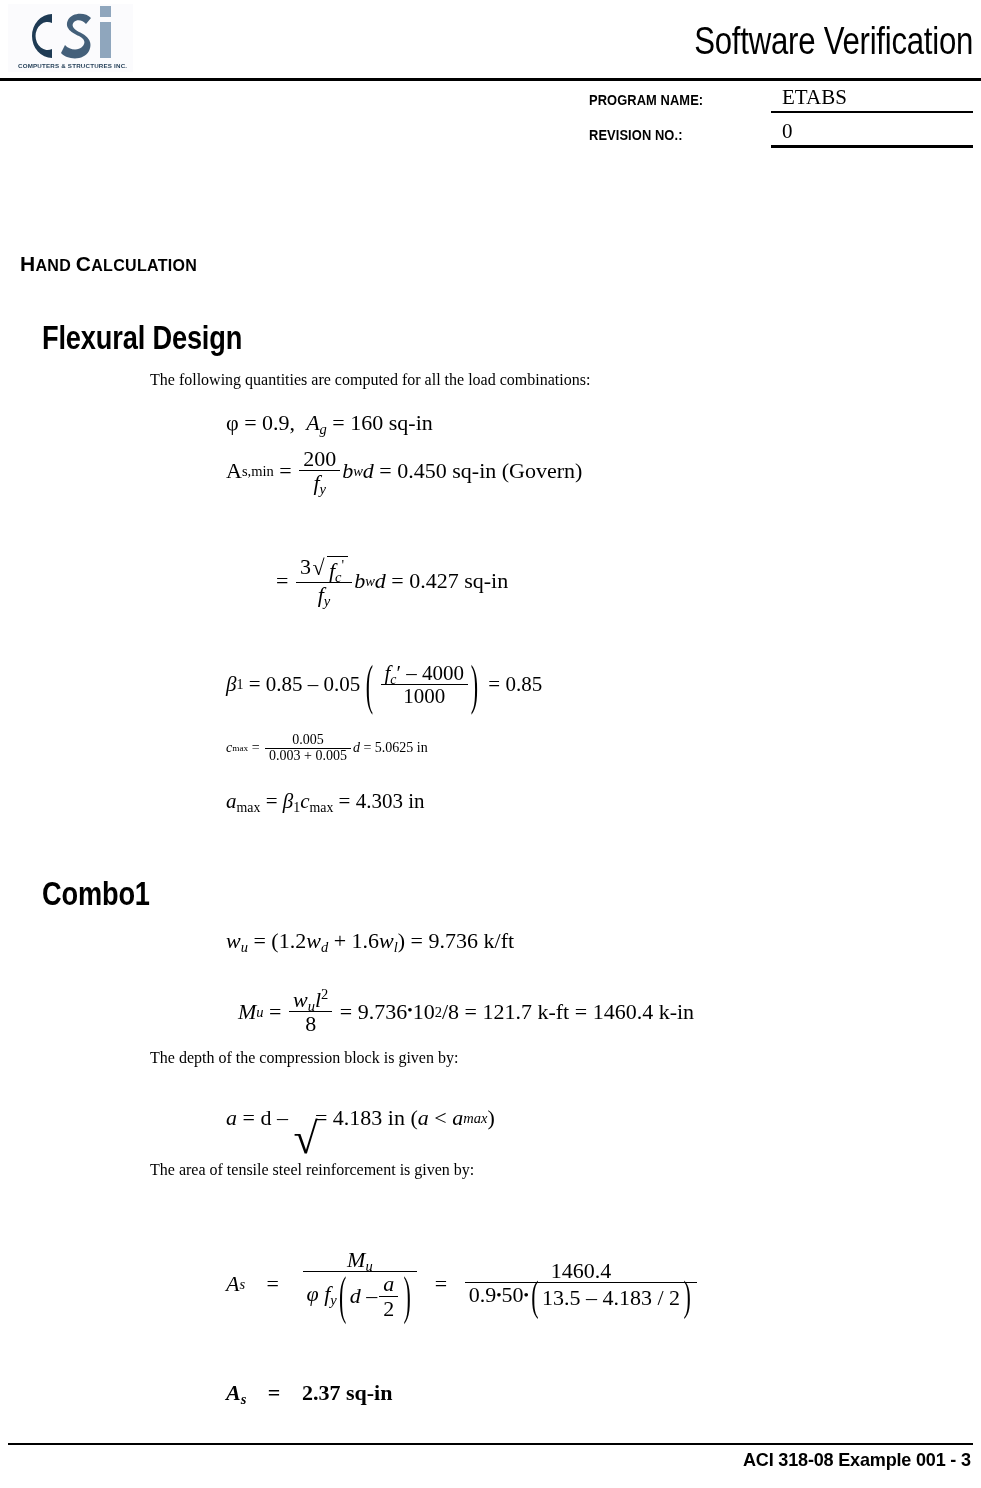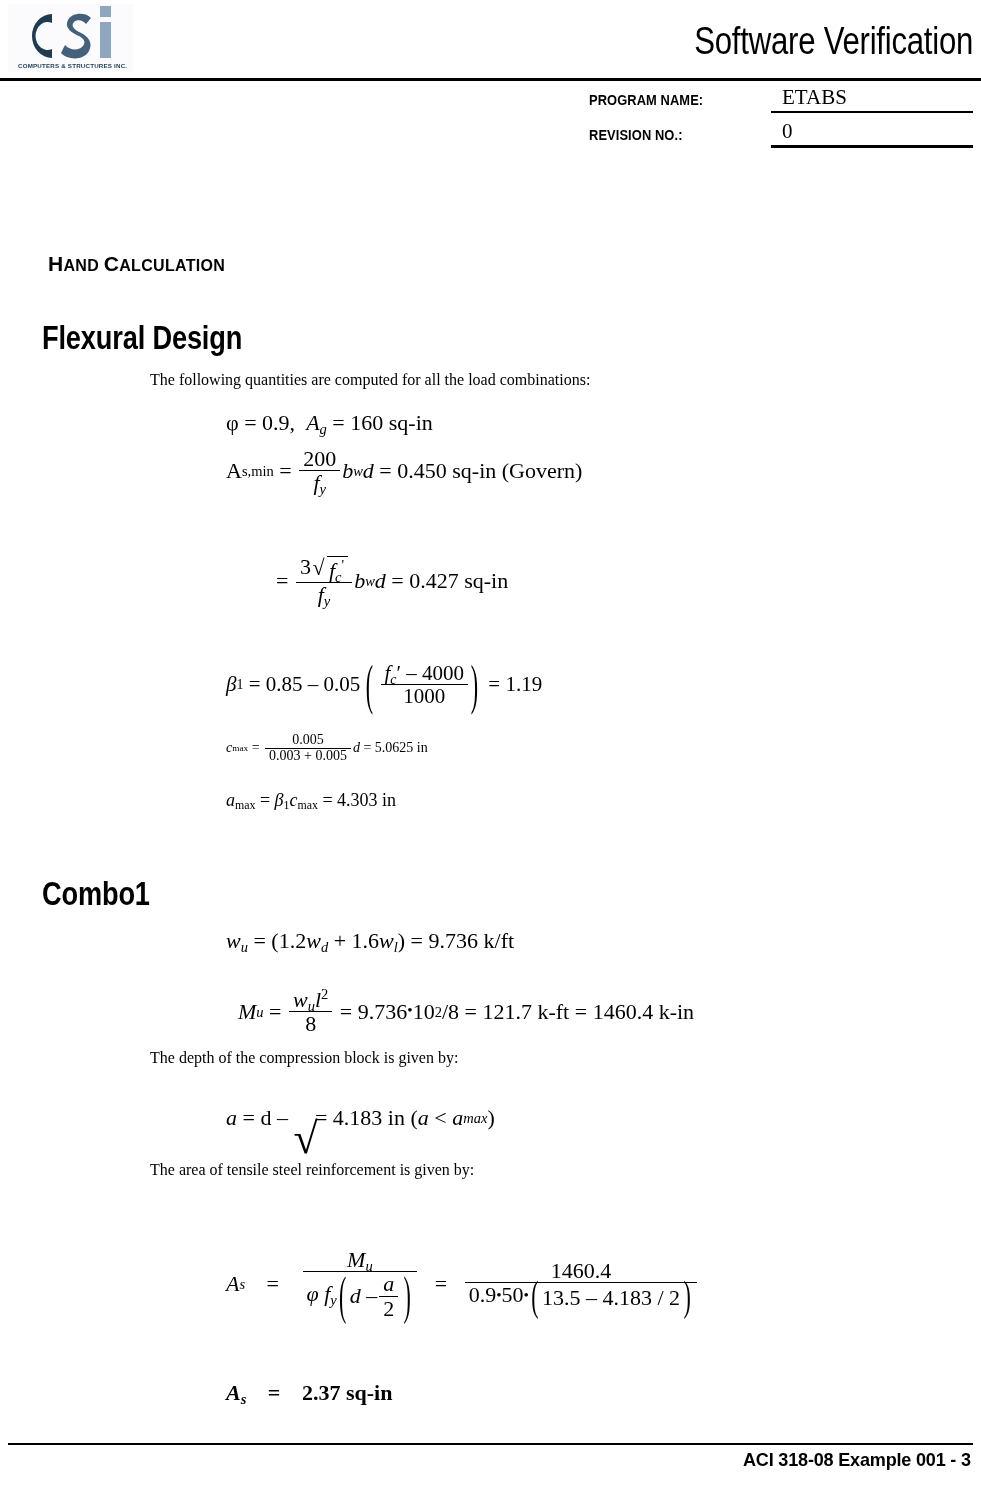--- a/index.html
+++ b/index.html
@@ -73,21 +73,20 @@
   .content { position: absolute; left: 0; top: 0; width: 981px; }
 
   .h-smallcaps {
     position: absolute;
     left: 20px;
     font-family: "Liberation Sans", "DejaVu Sans", sans-serif;
     font-weight: bold;
     font-size: 16px;
     letter-spacing: 0.3px;
     white-space: nowrap;
-    margin-left: 28px;
   }
   .h-smallcaps .cap { font-size: 21px; }
 
   .h-section {
     position: absolute;
     left: 42px;
     font-family: "Liberation Sans", "DejaVu Sans", sans-serif;
     font-weight: bold;
     font-size: 34px;
     letter-spacing: -0.2px;
@@ -278,34 +277,34 @@
     <i class="mid">β</i><sub class="mid">1</sub>
     <span class="mid">= 0.85 – 0.05</span>
     <span class="bigparen">
       <span class="pl"><span class="pglyph" style="transform:scale(1.05,2.6)">(</span></span>
       <span class="frac">
         <span class="num"><i>f</i><sub><i>c</i></sub><span>′</span> <span>– 4000</span></span>
         <span class="den">1000</span>
       </span>
       <span class="pr"><span class="pglyph" style="transform:scale(1.05,2.6)">)</span></span>
     </span>
-    <span class="mid">= 1.19</span>
+    <span class="mid">= 0.85</span>
   </div>
 
   <div class="eq" style="left:226px; top:733px; font-size:14px;">
     <i class="mid">c</i><sub class="mid">max</sub>
     <span class="mid">=</span>
     <span class="frac">
       <span class="num">0.005</span>
       <span class="den">0.003 + 0.005</span>
     </span><i class="mid">d</i>
     <span class="mid">= 5.0625 in</span>
   </div>
 
-  <div class="eq" style="left:226px; top:791px; font-size:18px;">
+  <div class="eq" style="left:226px; top:791px; font-size:21px;">
     <i>a</i><sub>max</sub>
     <span>=</span>
     <i>β</i><sub>1</sub><i>c</i><sub>max</sub>
     <span>= 4.303 in</span>
   </div>
 
   <div class="h-section" style="top:876px;">Combo1</div>
 
   <div class="eq" style="left:226px; top:930px;">
     <i>w</i><sub><i>u</i></sub>

